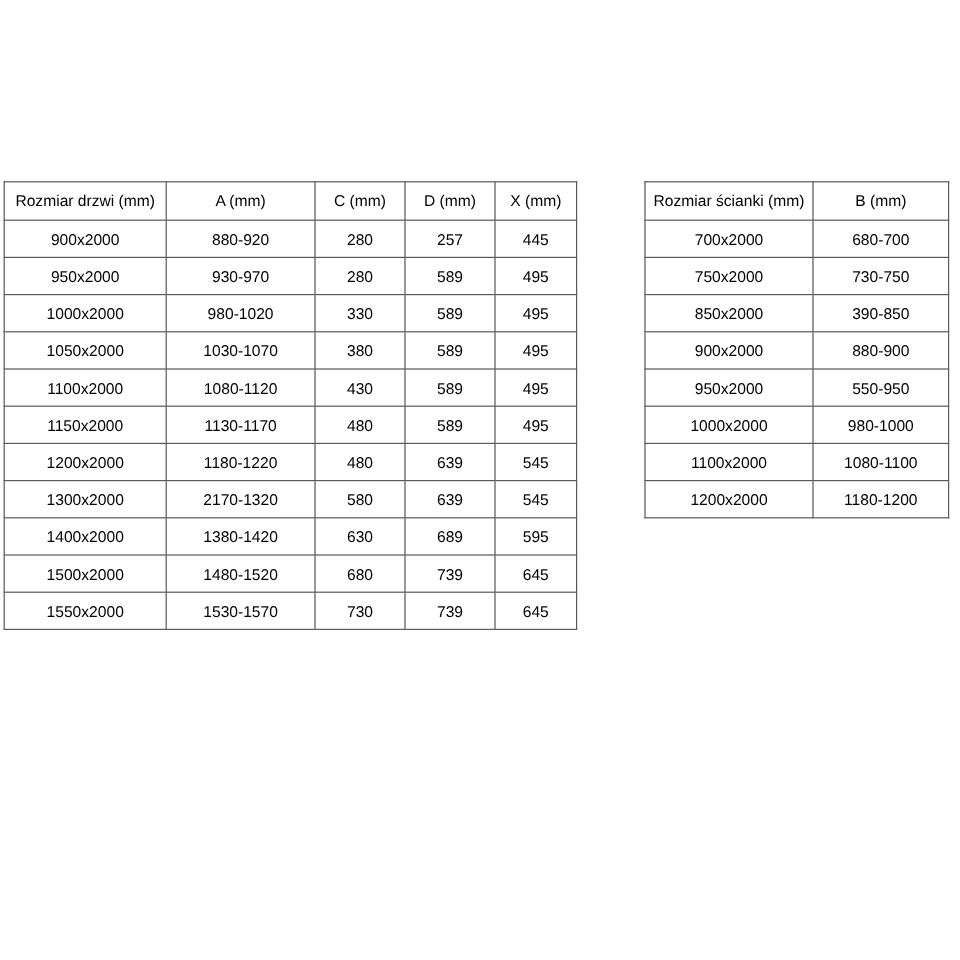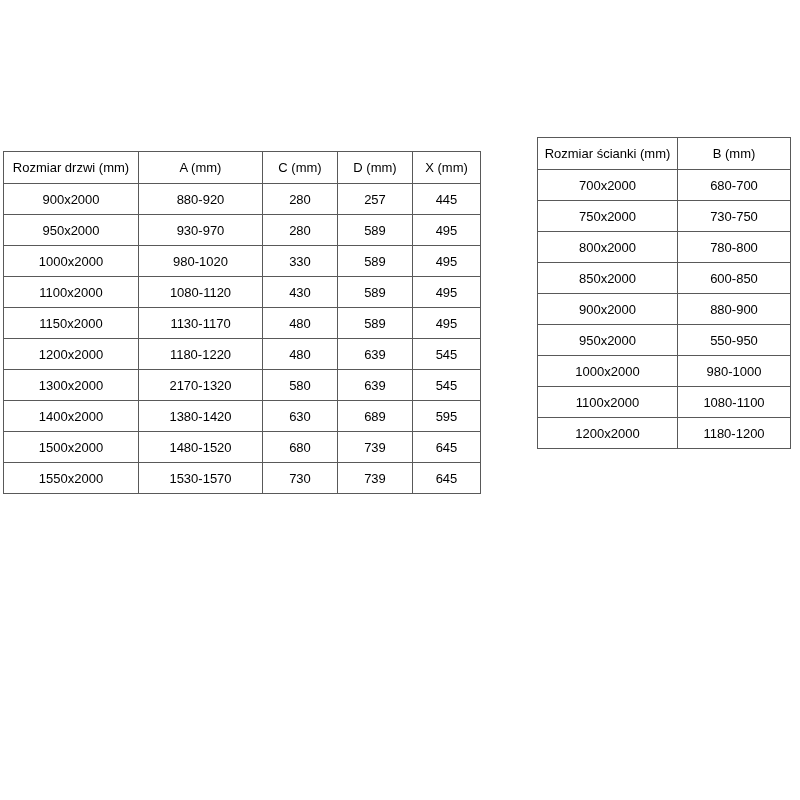--- a/index.html
+++ b/index.html
@@ -41,21 +41,21 @@
     font-weight: normal;
     height: 30px;
   }
   #door-table {
     left: 3px;
     top: 151px;
     width: 477px;
   }
   #wall-table {
     left: 537px;
-    top: 137px;
+    top: 151px;
     width: 253px;
   }
 </style>
 </head>
 <body>
 
 <div class="canvas">
 
   <table class="spec" id="door-table">
     <colgroup>
@@ -90,20 +90,27 @@
           <td>495</td>
         </tr>
         <tr>
           <td>1000x2000</td>
           <td>980-1020</td>
           <td>330</td>
           <td>589</td>
           <td>495</td>
         </tr>
         <tr>
+          <td>1050x2000</td>
+          <td>1030-1070</td>
+          <td>380</td>
+          <td>589</td>
+          <td>495</td>
+        </tr>
+        <tr>
           <td>1100x2000</td>
           <td>1080-1120</td>
           <td>430</td>
           <td>589</td>
           <td>495</td>
         </tr>
         <tr>
           <td>1150x2000</td>
           <td>1130-1170</td>
           <td>480</td>
@@ -162,26 +169,22 @@
     <tbody>
         <tr>
           <td>700x2000</td>
           <td>680-700</td>
         </tr>
         <tr>
           <td>750x2000</td>
           <td>730-750</td>
         </tr>
         <tr>
-          <td>800x2000</td>
-          <td>780-800</td>
-        </tr>
-        <tr>
           <td>850x2000</td>
-          <td>600-850</td>
+          <td>390-850</td>
         </tr>
         <tr>
           <td>900x2000</td>
           <td>880-900</td>
         </tr>
         <tr>
           <td>950x2000</td>
           <td>550-950</td>
         </tr>
         <tr>

